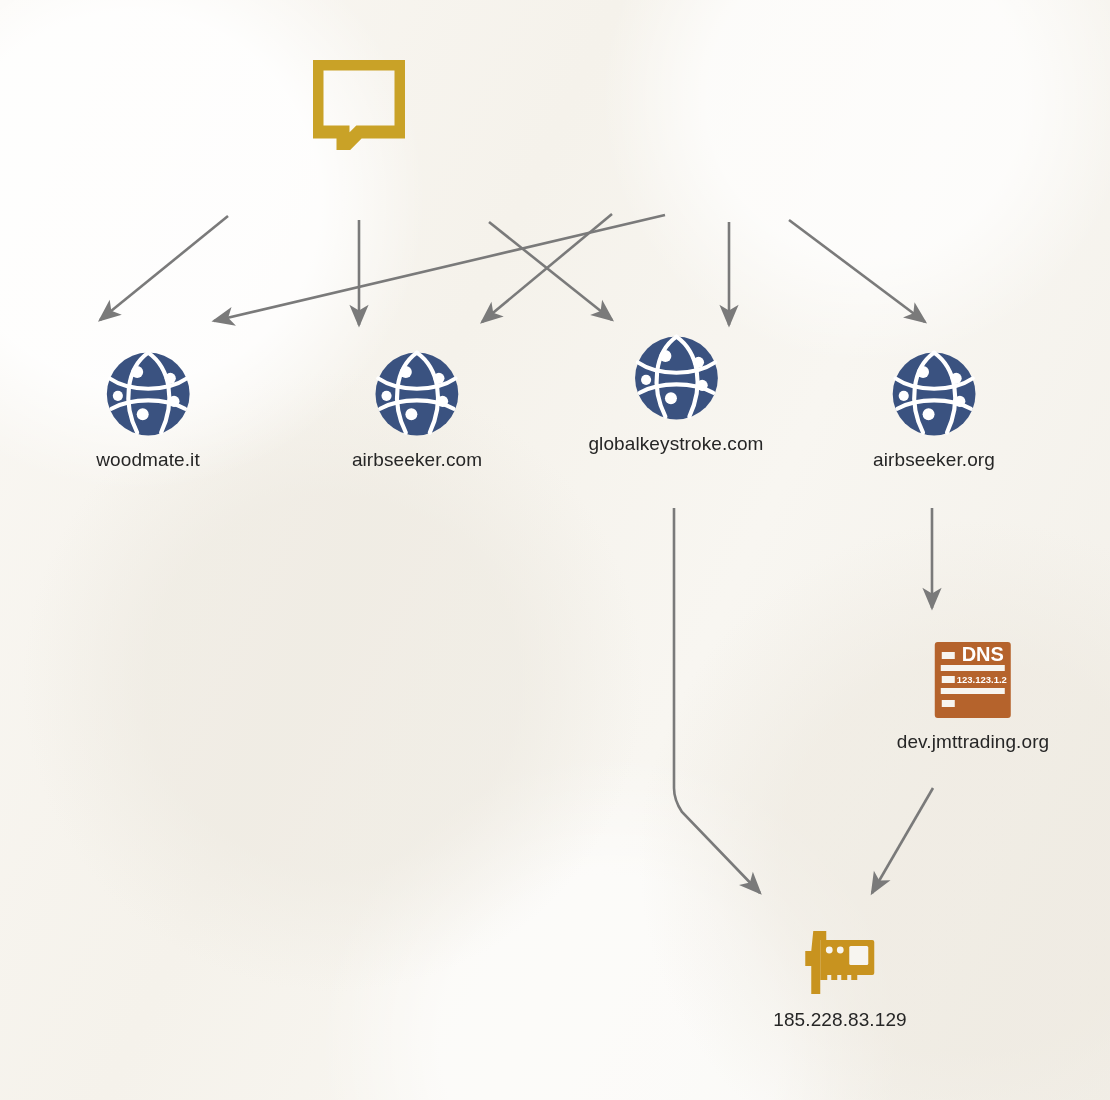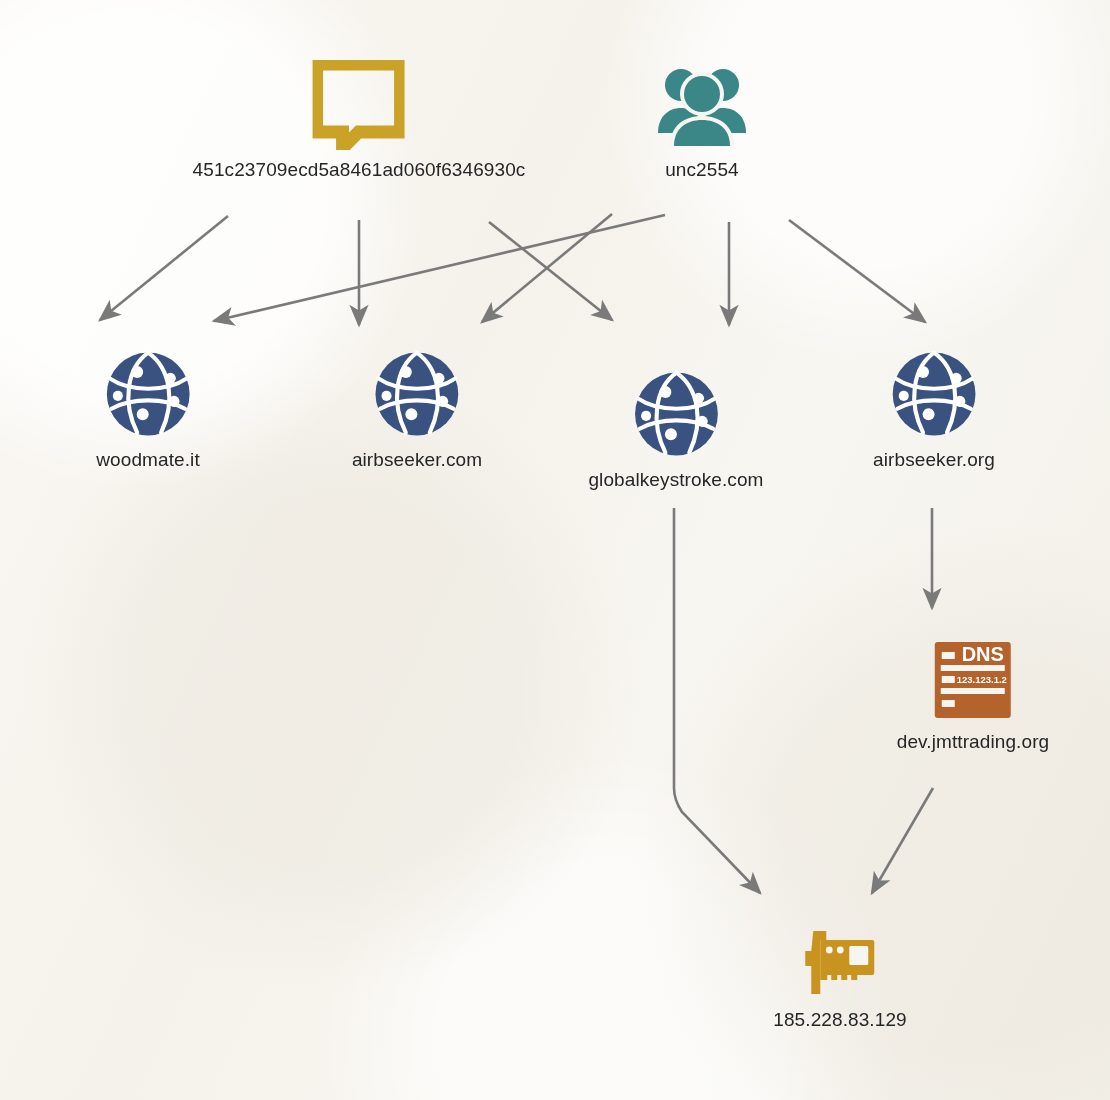--- a/index.html
+++ b/index.html
@@ -89,45 +89,22 @@
       <line x1="933" y1="788" x2="872" y2="893" marker-end="url(#arrowhead)"></line>
     </g>
   </svg>
 
   <div class="node" style="left:359px; top:60px;">
     <span class="node-icon">
       <svg width="92" height="90" viewBox="0 0 92 90">
         <path d="M4,4 H88 V72 H46 L30,88 V72 H4 Z" fill="none" stroke="#c9a227" stroke-width="13" stroke-linejoin="miter"></path>
       </svg>
     </span>
-    <span class="node-label">451c23709ecd5a8461ad060f6346930c</span>
-  </div>
-
-  <div class="node" style="left:702px; top:60px;">
-    <span class="node-icon">
-      <svg width="92" height="90" viewBox="0 0 92 90">
-        <g fill="#3b8686">
-
-          <circle cx="25" cy="25" r="16"></circle>
-          <path d="M2,73 C2,56 13,48 25,48 C37,48 48,56 48,73 Z"></path>
-
-          <circle cx="67" cy="25" r="16"></circle>
-          <path d="M44,73 C44,56 55,48 67,48 C79,48 90,56 90,73 Z"></path>
-        </g>
-
-        <g>
-          <circle cx="46" cy="34" r="22" fill="#f7f5f0"></circle>
-          <path d="M14,86 C14,66 28,56 46,56 C64,56 78,66 78,86 Z" fill="#f7f5f0"></path>
-          <circle cx="46" cy="34" r="18" fill="#3b8686"></circle>
-          <path d="M18,86 C18,68 31,60 46,60 C61,60 74,68 74,86 Z" fill="#3b8686"></path>
-        </g>
-      </svg>
-    </span>
-    <span class="node-label">unc2554</span>
-  </div>
+  </div>
+
 
   <div class="node" style="left:148px; top:348px;">
     <span class="node-icon">
       <svg width="92" height="92" viewBox="0 0 100 100">
         <circle cx="50" cy="50" r="45" fill="#3a5280"></circle>
         <g fill="none" stroke="#ffffff" stroke-width="4.5" stroke-linecap="round">
           <path d="M50,5 C26,22 22,60 38,92"></path>
           <path d="M50,5 C74,22 80,58 64,92"></path>
           <path d="M8,33 C30,48 70,48 92,33"></path>
           <path d="M10,66 C32,54 68,54 90,66"></path>
@@ -159,21 +136,21 @@
           <circle cx="74" cy="33" r="6"></circle>
           <circle cx="78" cy="58" r="6"></circle>
           <circle cx="44" cy="72" r="6.5"></circle>
           <circle cx="17" cy="52" r="5.5"></circle>
         </g>
       </svg>
     </span>
     <span class="node-label">airbseeker.com</span>
   </div>
 
-  <div class="node" style="left:676px; top:368px;text-align:center;">
+  <div class="node" style="left:676px; top:332px;text-align:center;">
     <span class="node-icon">
       <svg width="92" height="92" viewBox="0 0 100 100">
         <circle cx="50" cy="50" r="45" fill="#3a5280"></circle>
         <g fill="none" stroke="#ffffff" stroke-width="4.5" stroke-linecap="round">
           <path d="M50,5 C26,22 22,60 38,92"></path>
           <path d="M50,5 C74,22 80,58 64,92"></path>
           <path d="M8,33 C30,48 70,48 92,33"></path>
           <path d="M10,66 C32,54 68,54 90,66"></path>
         </g>
         <g fill="#ffffff">

